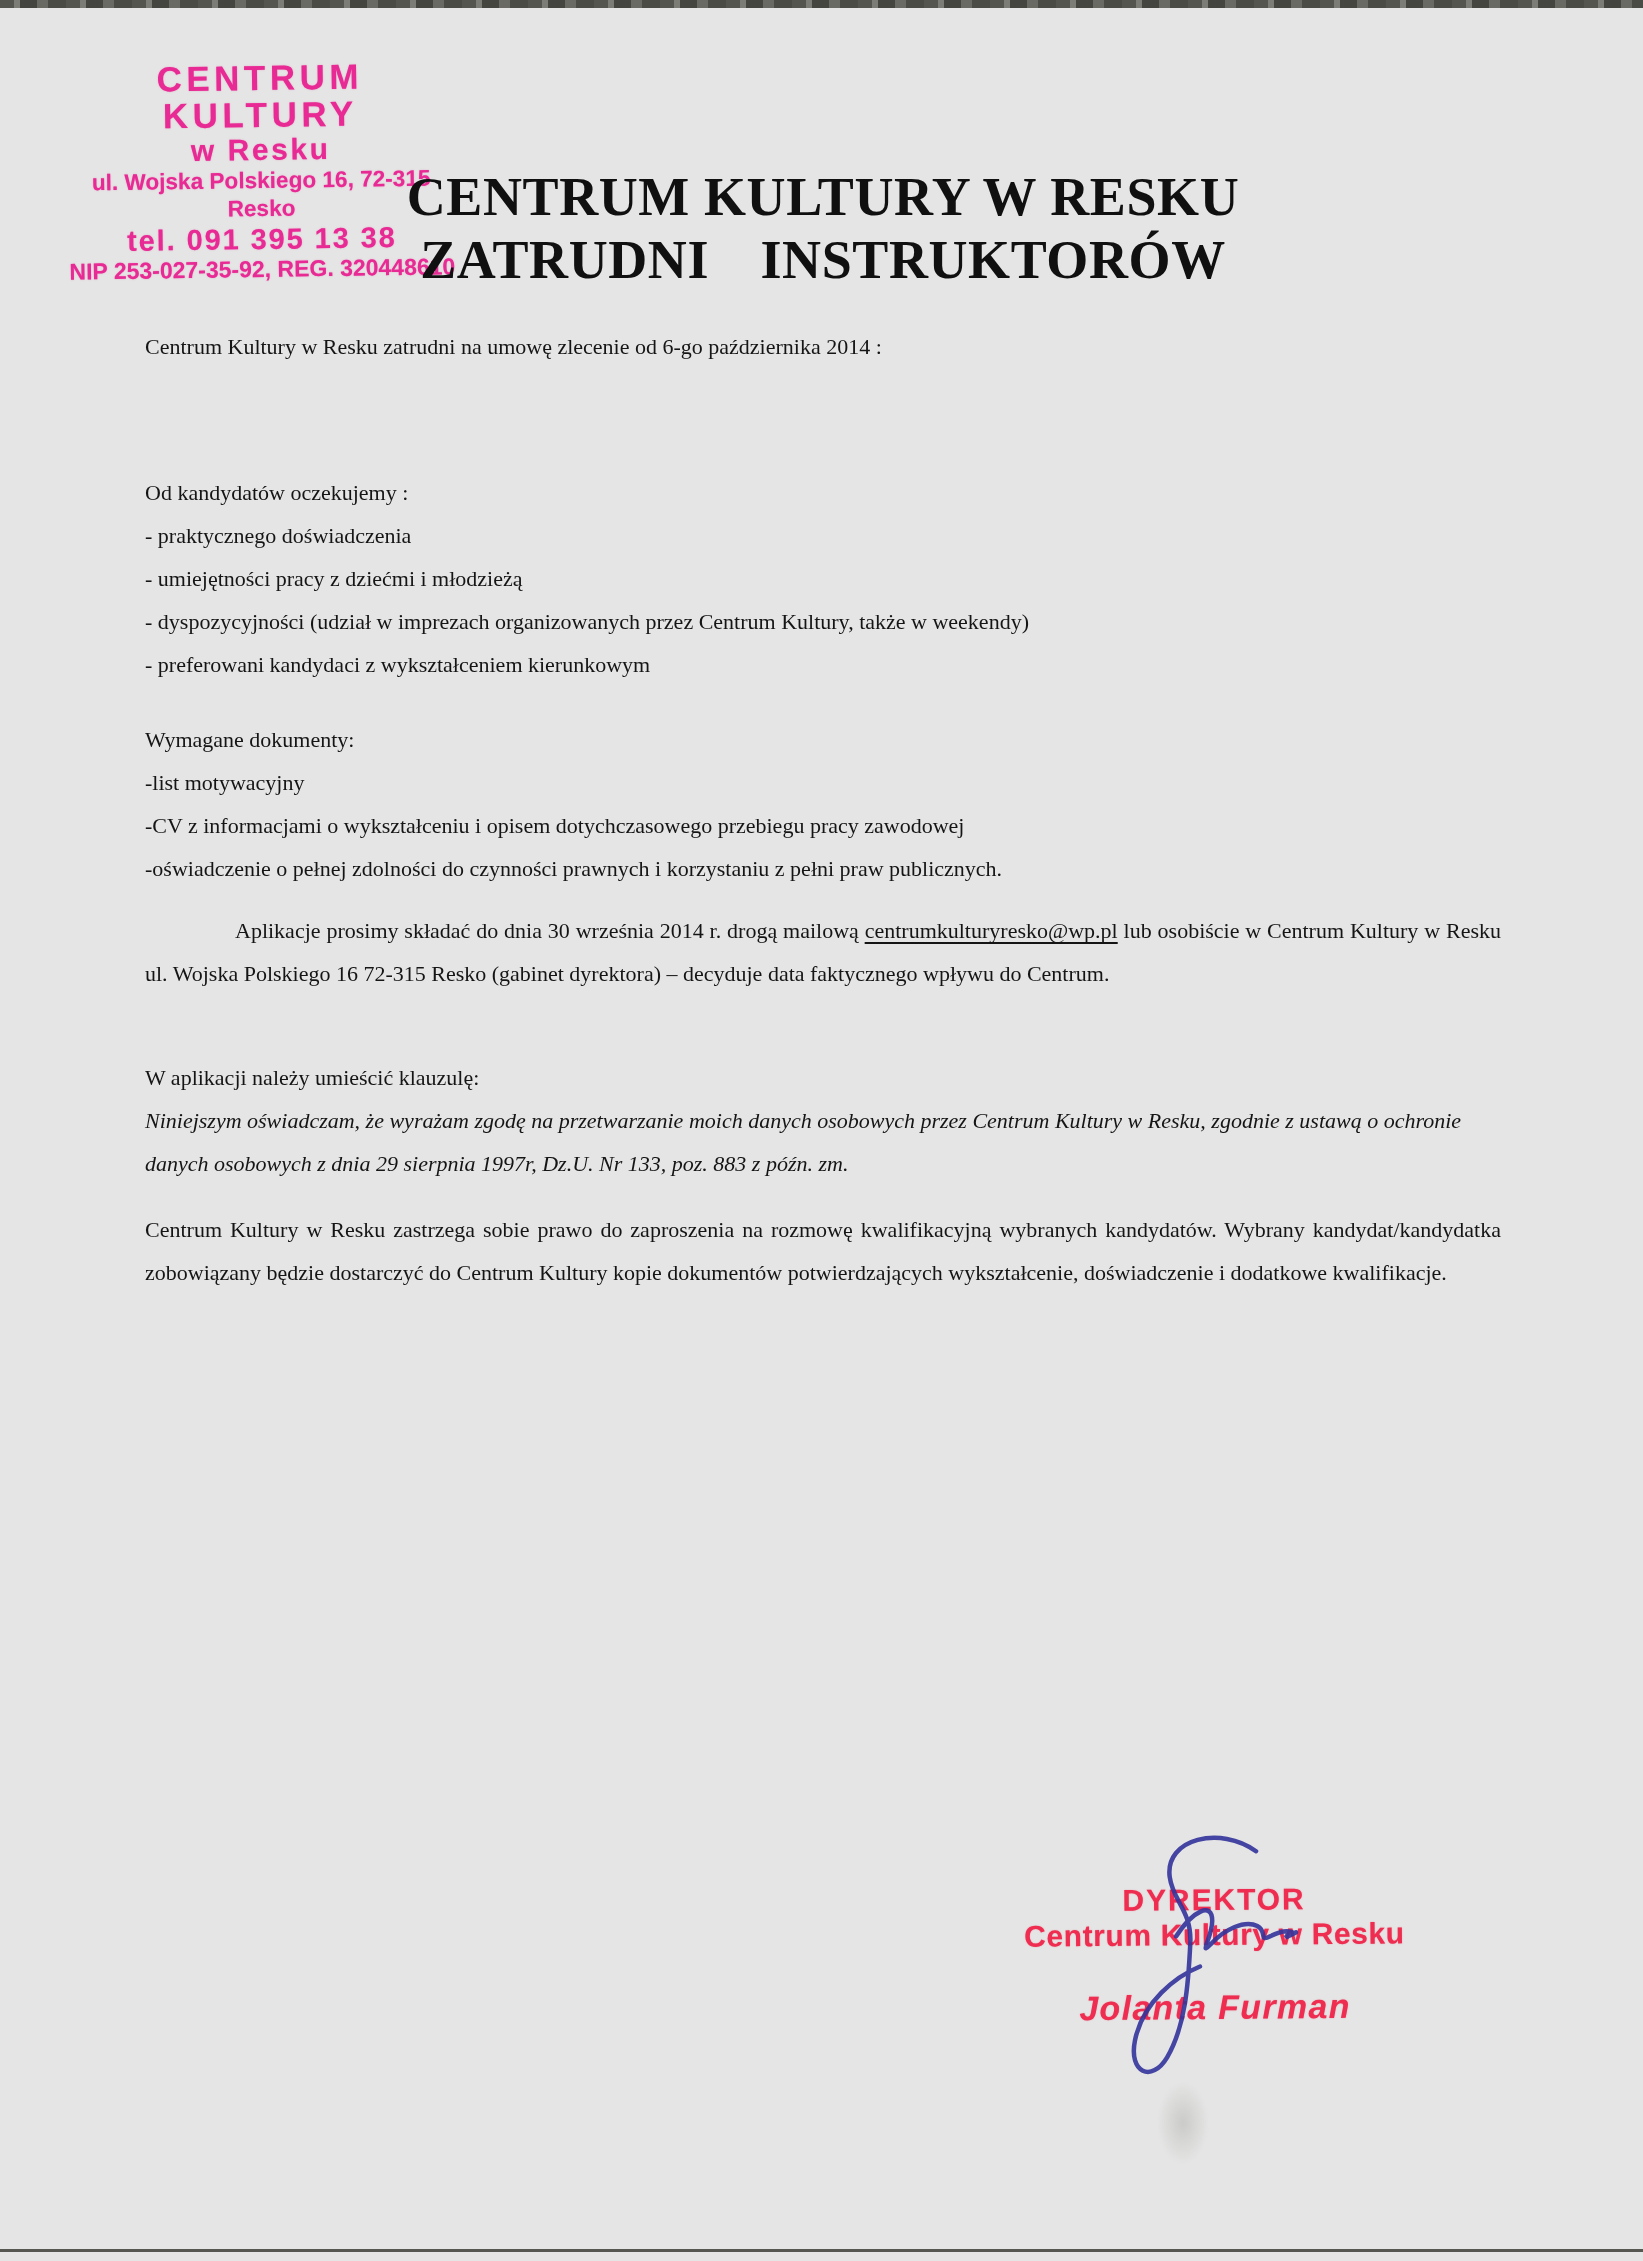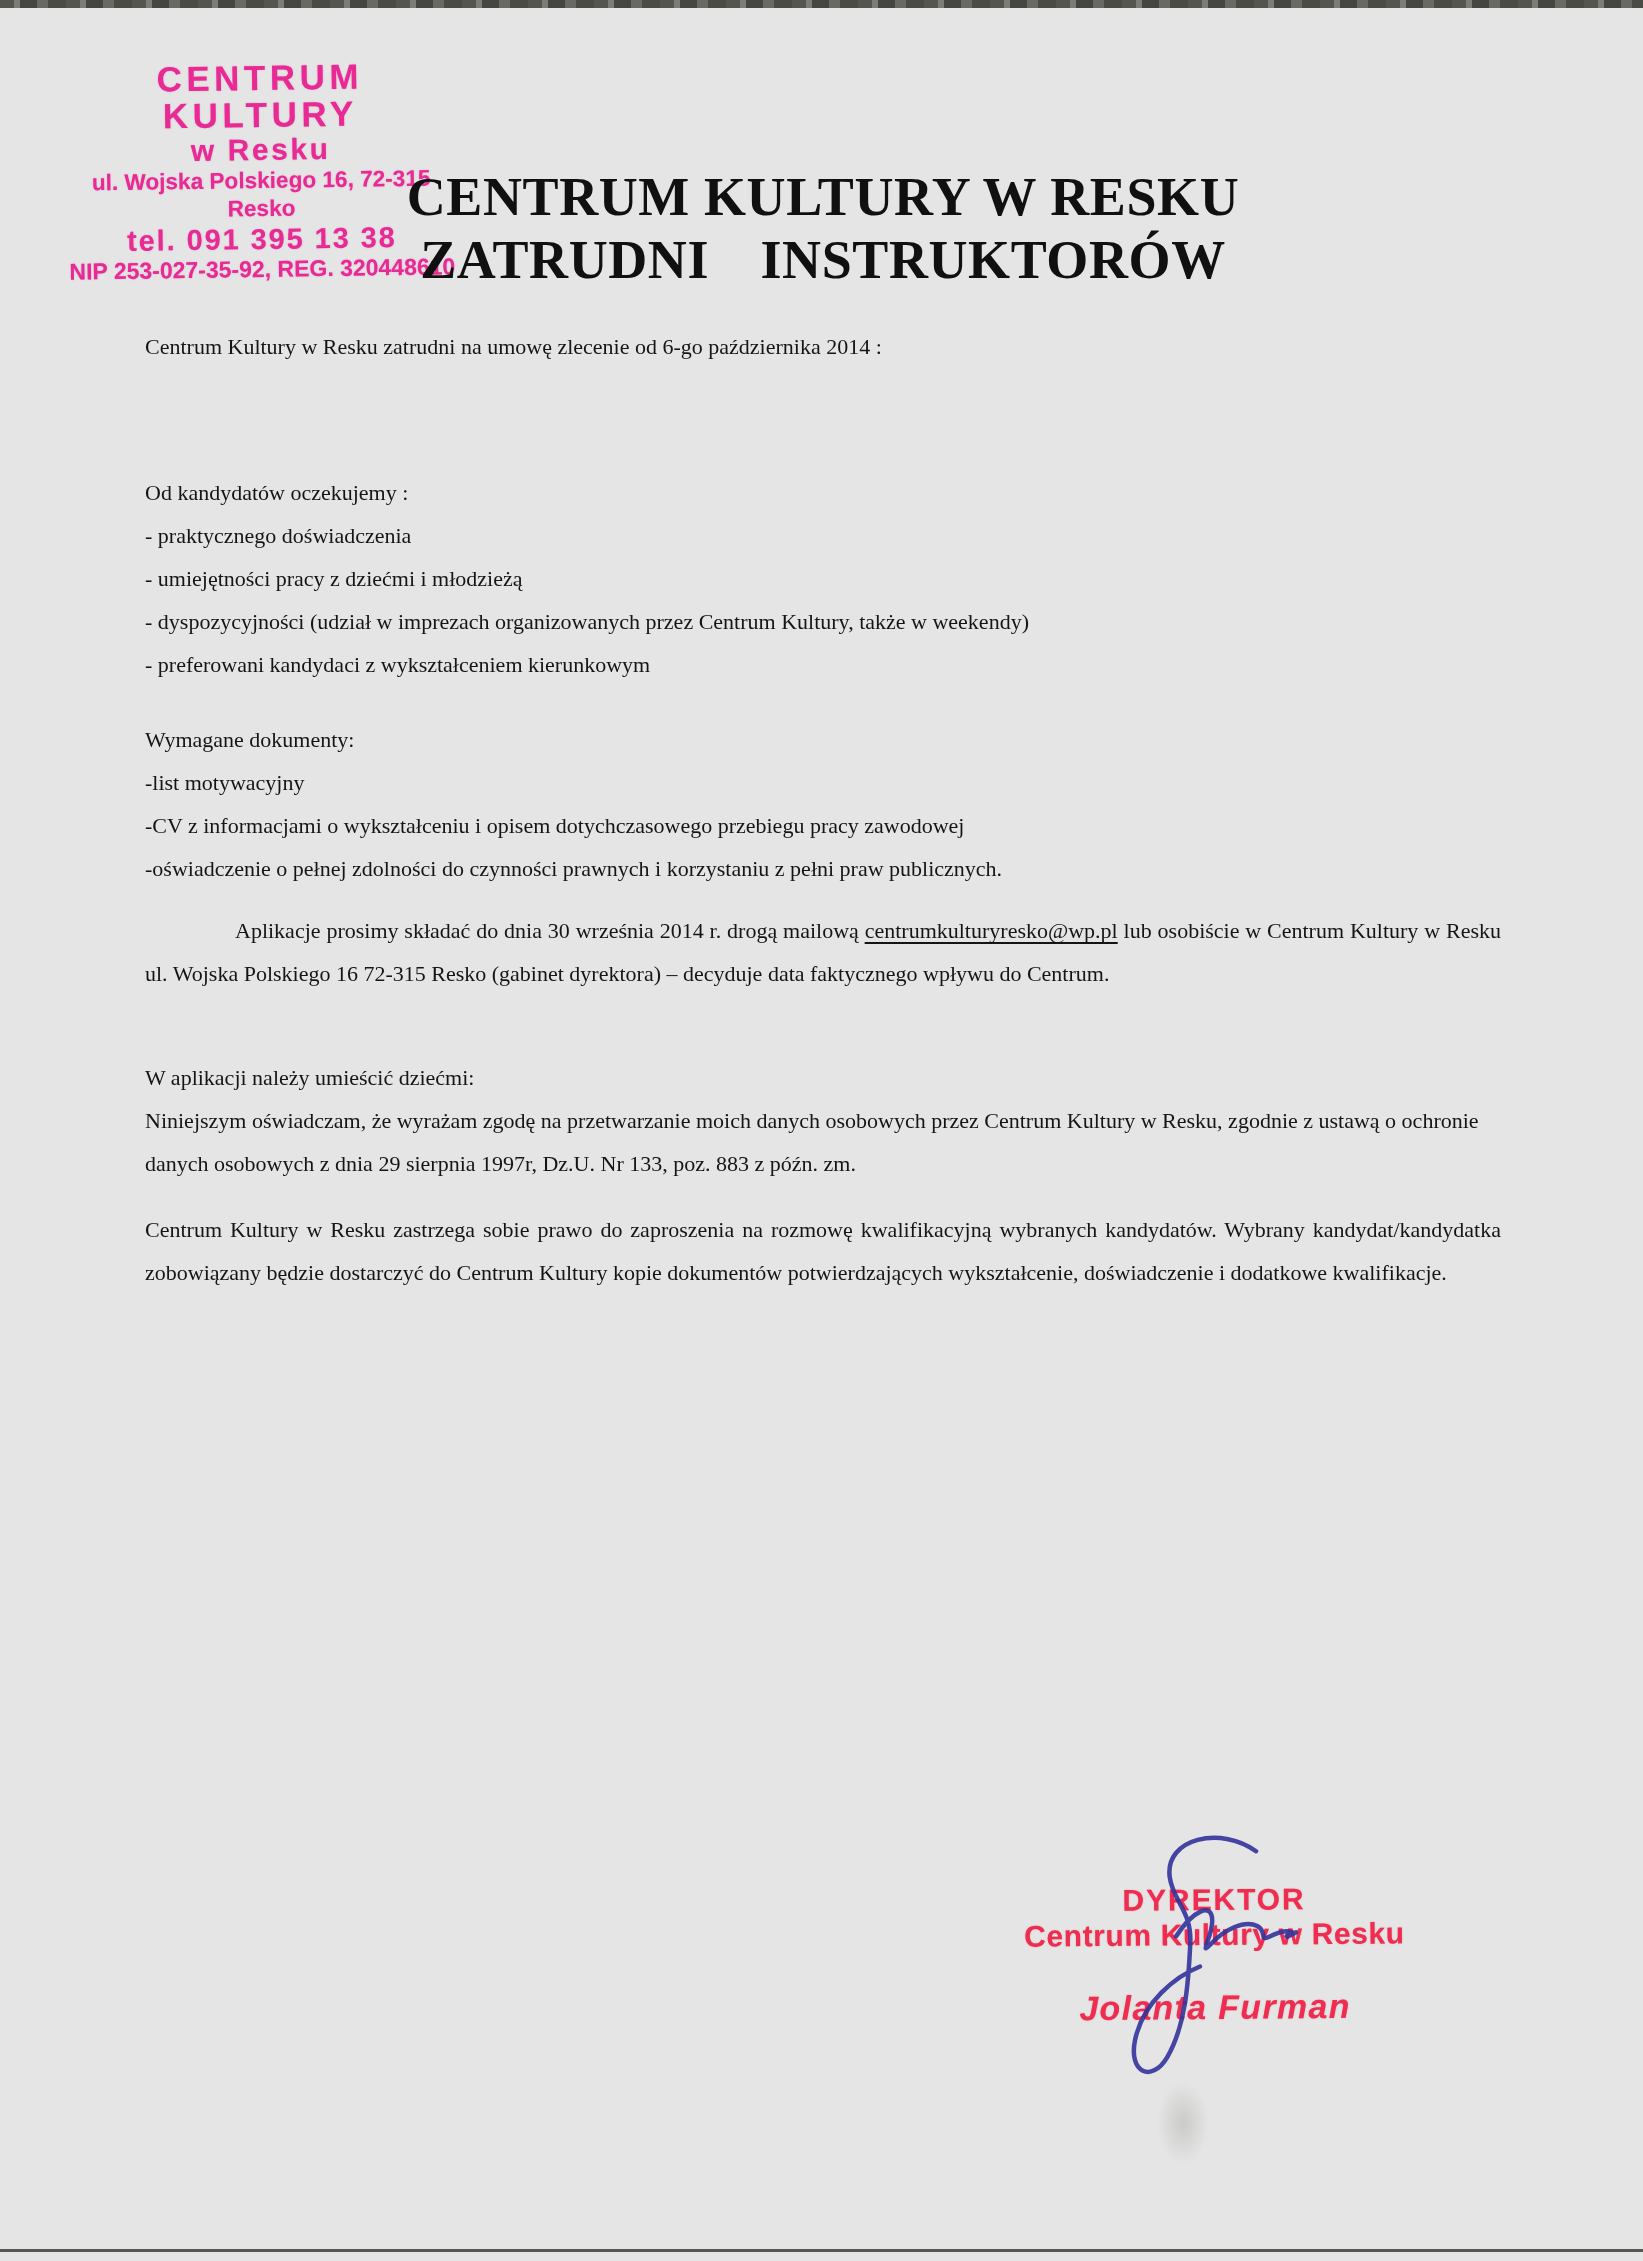--- a/index.html
+++ b/index.html
@@ -64,21 +64,21 @@
   .sec-docs   { margin-bottom:19.3px; }
   .sec-app    { margin-bottom:61px; }
   .sec-clause { margin-bottom:22.6px; }
   .justify { text-align: justify; }
   .app-para { text-indent:90px; }
   .email {
     text-decoration: underline;
     text-decoration-thickness: 1.9px;
     text-underline-offset: 3.9px;
   }
-  .clause-text { }
+  .clause-text { font-style: italic; }
   
   .sig-block {
     position:absolute; left:1002px; top:1883px; width:425px;
     text-align:center;
     font-family:"Liberation Sans", sans-serif;
     font-weight:bold;
     color:#ee2d50;
     text-shadow: 0 0 1.3px rgba(238,45,80,.45);
     transform: rotate(-0.5deg);
   }
@@ -133,21 +133,21 @@
         <li>-CV z informacjami o wykształceniu i opisem dotychczasowego przebiegu pracy zawodowej</li>
         <li>-oświadczenie o pełnej zdolności do czynności prawnych i korzystaniu z pełni praw publicznych.</li>
       </ul>
     </div>
 
     <div class="sec-app">
       <p class="justify app-para"><span>Aplikacje prosimy składać do dnia 30 września 2014 r. drogą mailową </span><span class="email">centrumkulturyresko@wp.pl</span><span> lub osobiście w Centrum Kultury w Resku ul. Wojska Polskiego 16 72-315 Resko (gabinet dyrektora) – decyduje data faktycznego wpływu do Centrum.</span></p>
     </div>
 
     <div class="sec-clause">
-      <p>W aplikacji należy umieścić dziećmi:</p>
+      <p>W aplikacji należy umieścić klauzulę:</p>
       <p class="clause-text">Niniejszym oświadczam, że wyrażam zgodę na przetwarzanie moich danych osobowych przez Centrum Kultury w Resku, zgodnie z ustawą o ochronie danych osobowych z dnia 29 sierpnia 1997r, Dz.U. Nr 133, poz. 883 z późn. zm.</p>
     </div>
 
     <div>
       <p class="justify">Centrum Kultury w Resku zastrzega sobie prawo do zaproszenia na rozmowę kwalifikacyjną wybranych kandydatów. Wybrany kandydat/kandydatka zobowiązany będzie dostarczyć do Centrum Kultury kopie dokumentów potwierdzających wykształcenie, doświadczenie i dodatkowe kwalifikacje.</p>
     </div>
 
   </div>
 
   <div class="sig-block">

